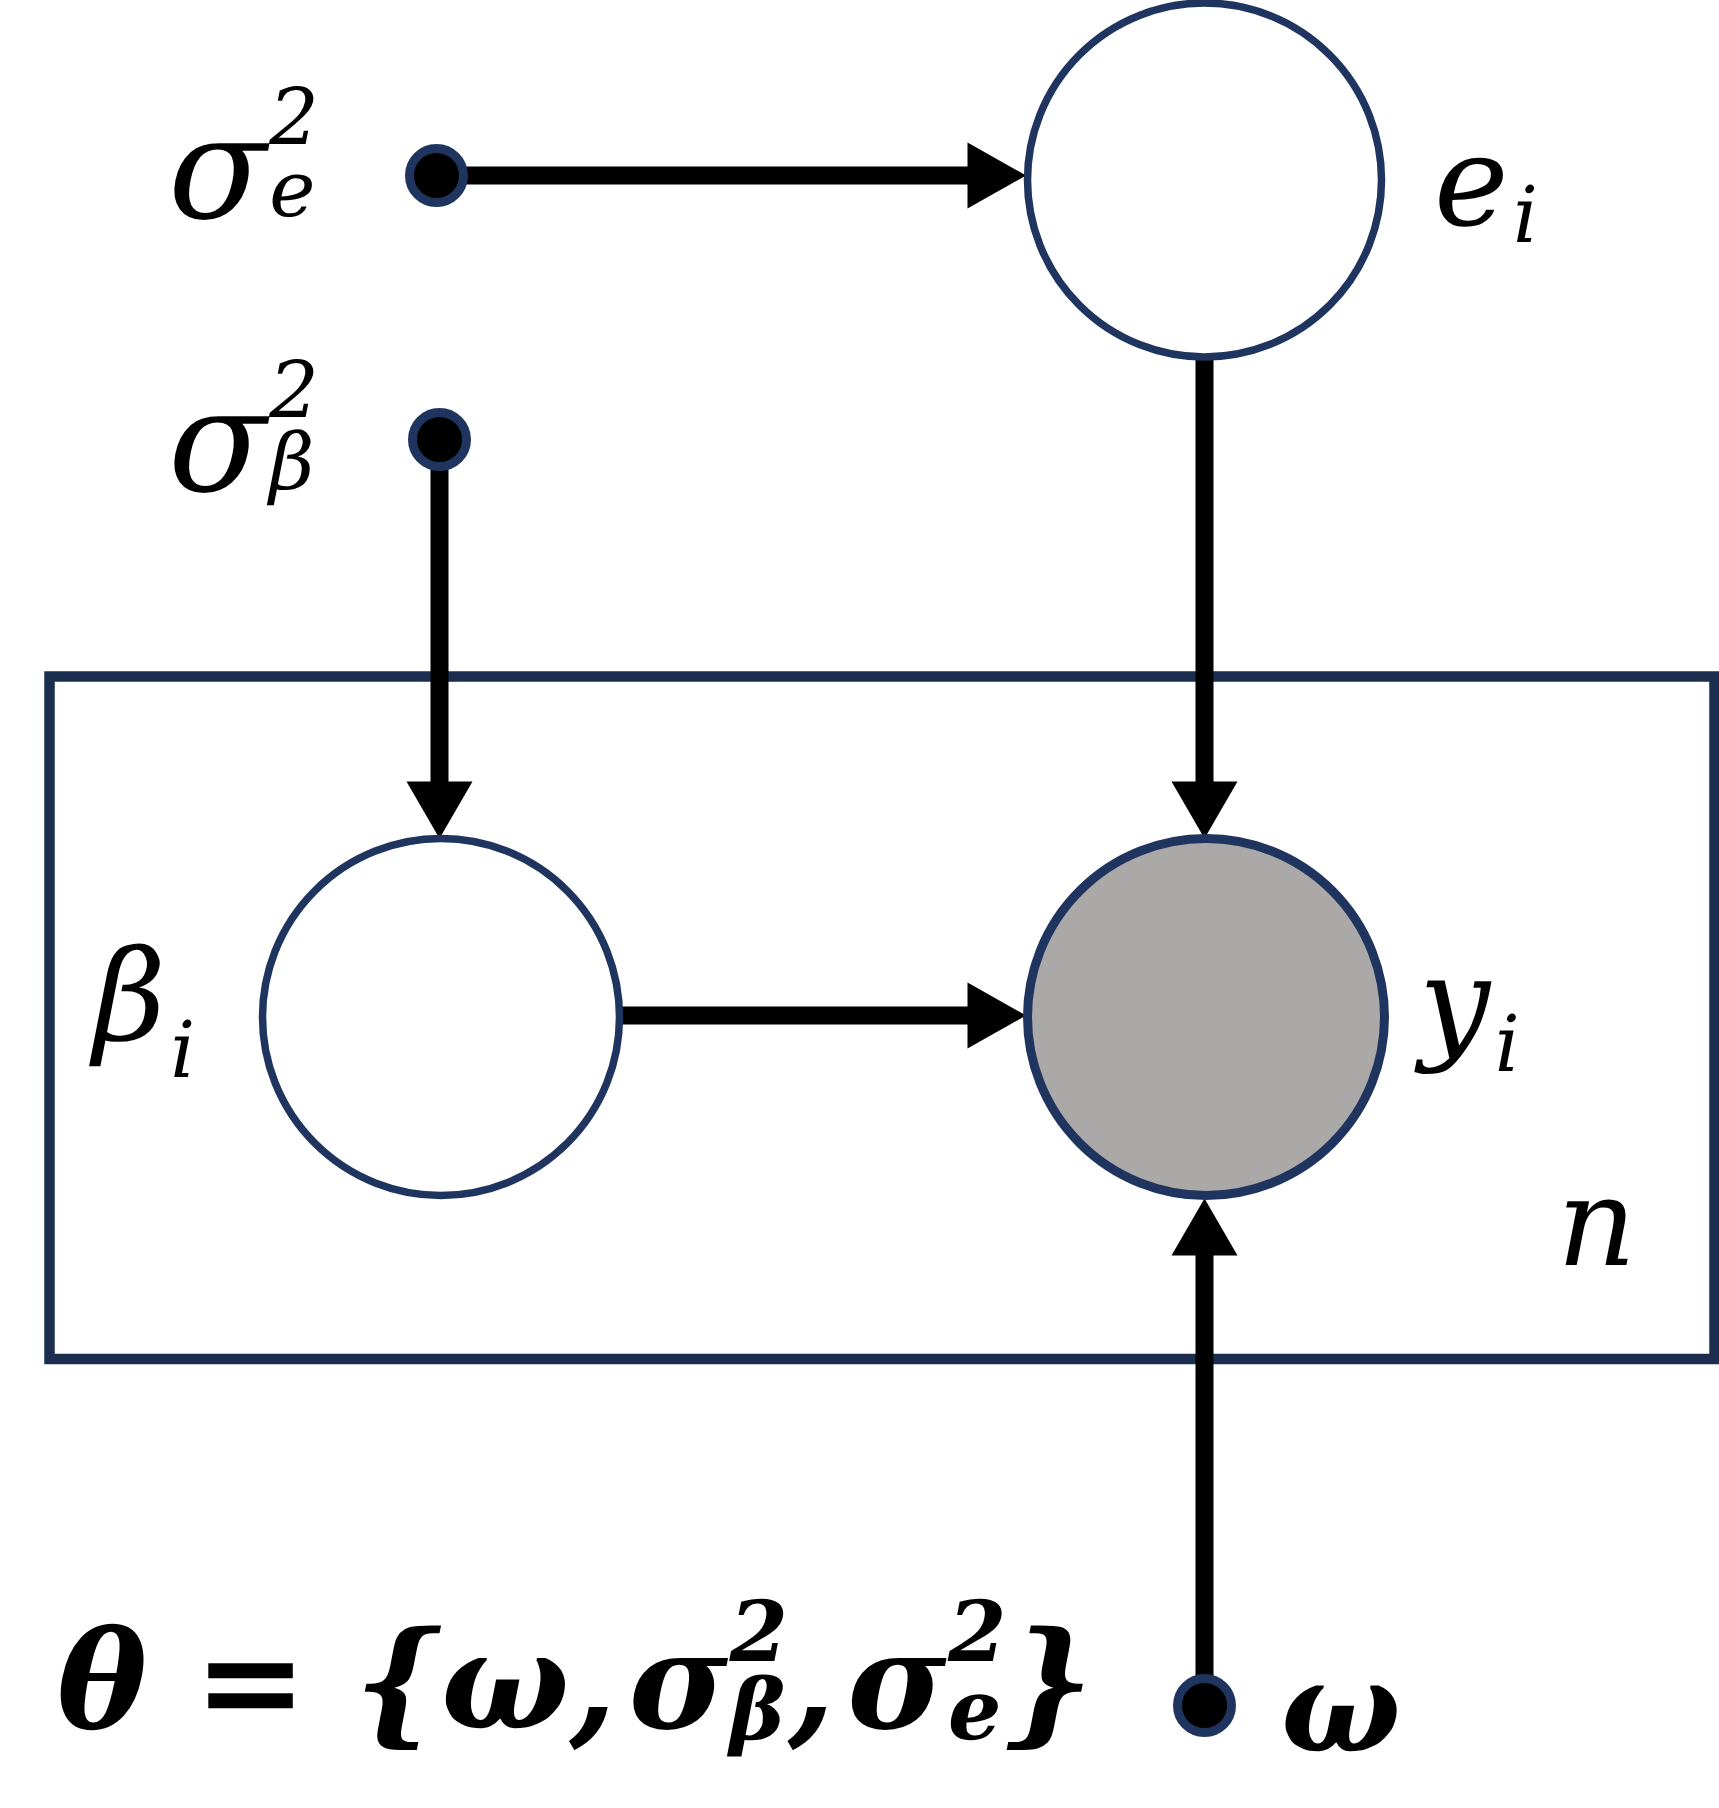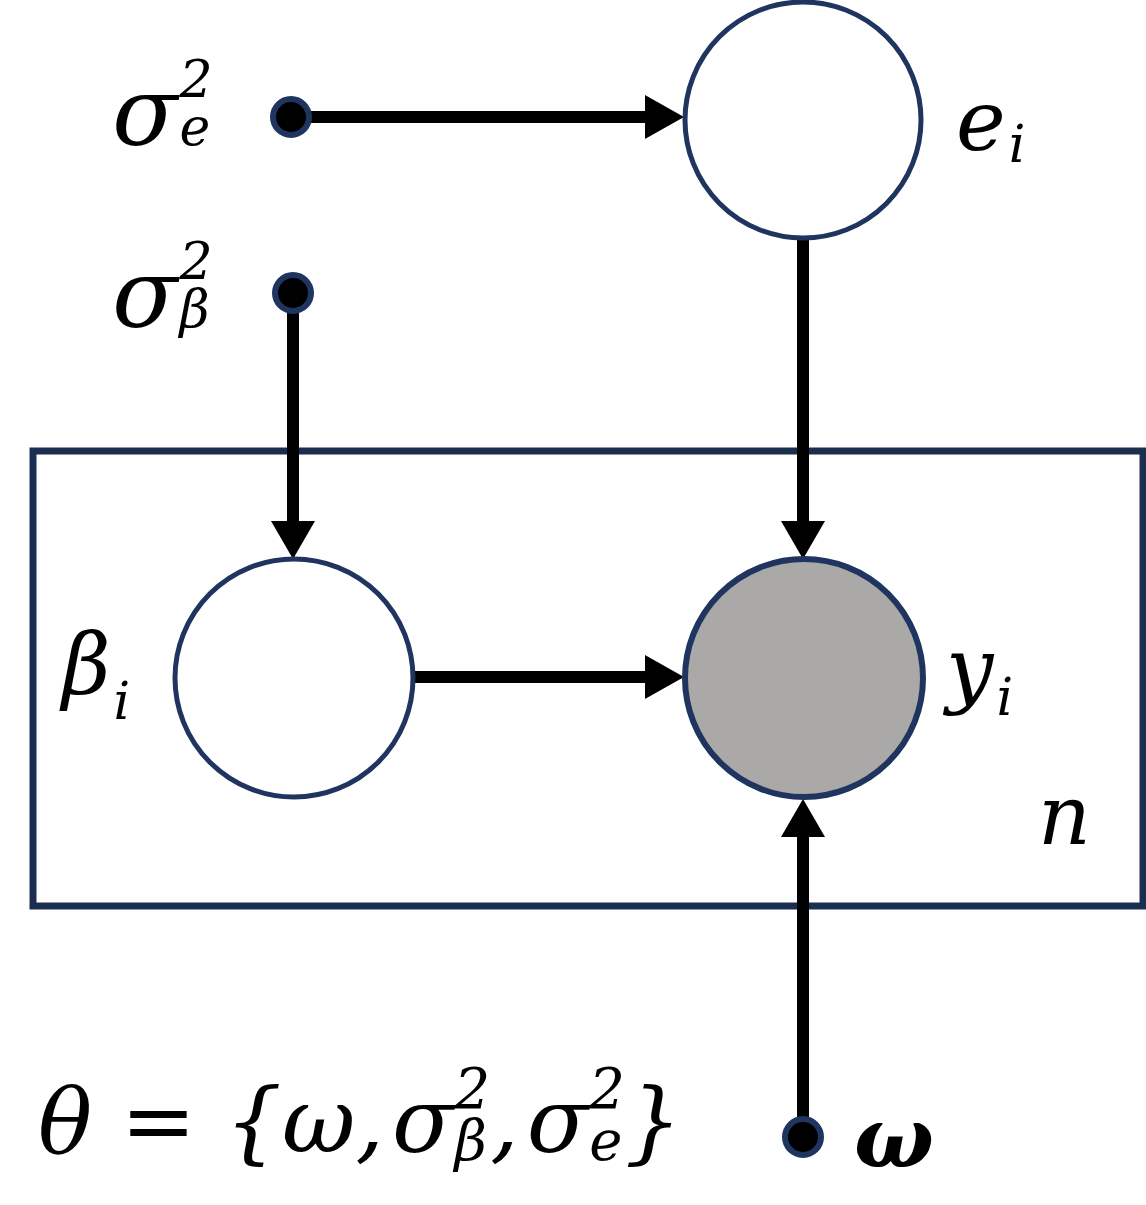--- a/index.html
+++ b/index.html
@@ -31,21 +31,21 @@
     font-size:52px; line-height:0.92;
     margin-left:2px;
   }
 
   .plain-label { position:absolute; line-height:1; font-style:italic; color:#000; white-space:pre; }
 
   .formula {
     position:absolute; left:38px; top:1076px;
     display:flex; align-items:flex-start;
     font-size:90px; line-height:1;
-    font-weight:normal; font-style:italic;
+    font-weight:bold; font-style:italic;
     color:#000; white-space:pre;
   }
   .formula .scripts {
     display:flex; flex-direction:column;
     font-size:56px; line-height:0.92;
     margin-top:-13px; margin-left:1px;
   }
   .formula .seg { display:flex; }
   .formula .gap { margin-left:8px; }
 </style>

